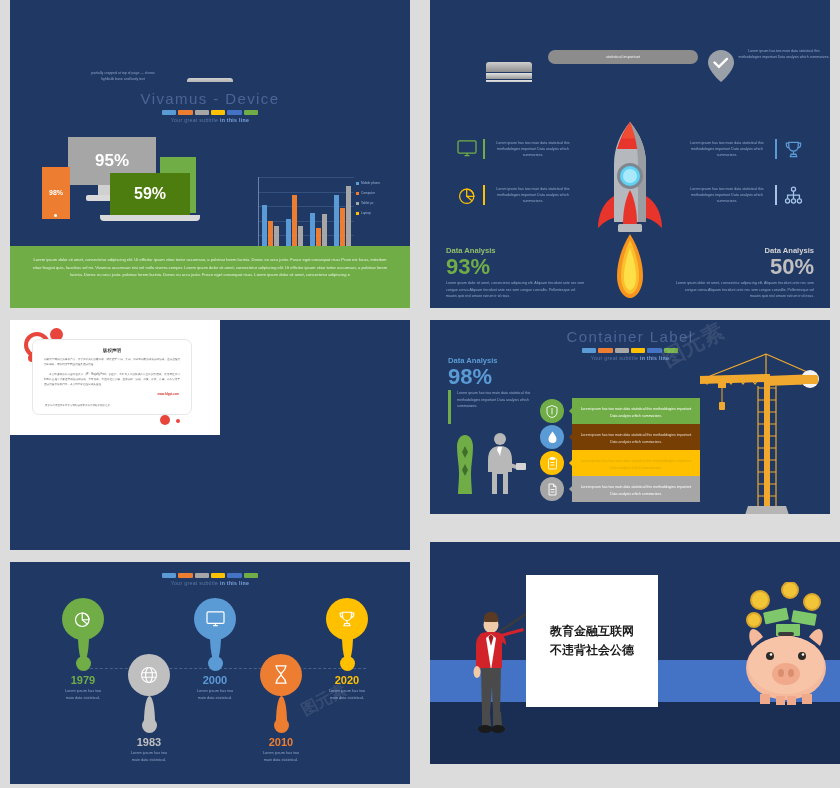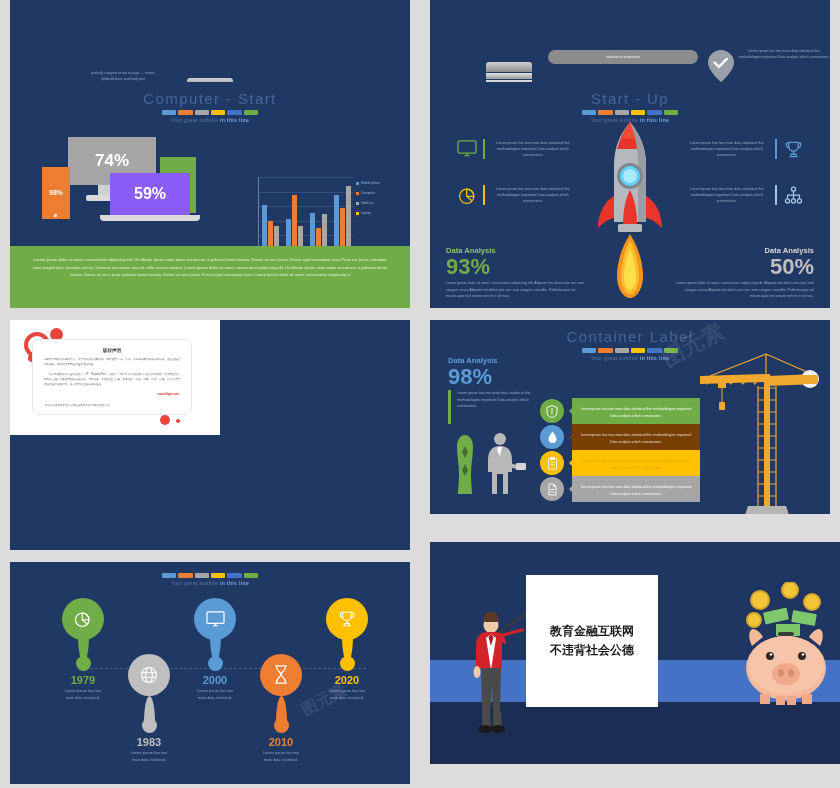--- a/index.html
+++ b/index.html
@@ -41,21 +41,21 @@
   .devices { position: relative; height: 118px; margin-top: 2px; }
   .mon { position:absolute; left:58px; top:12px; width:88px; height:48px;
          background:#a6a6a6; }
   .mon .pct { color:#fff; font-size:17px; font-weight:bold; text-align:center; line-height:48px;}
   .mon-neck { position:absolute; left:88px; top:60px; width:28px; height:12px; background:#d0d0d0;}
   .mon-base { position:absolute; left:76px; top:70px; width:52px; height:6px; background:#d9d9d9; border-radius:2px;}
   .phone { position:absolute; left:32px; top:42px; width:28px; height:52px;
            background:#ed7d31; }
   .phone .pct { color:#fff; font-size:7px; font-weight:bold; text-align:center; line-height:52px;}
   .phone .home { position:absolute; left:12px; bottom:2px; width:3px; height:3px; border-radius:50%; background:#fff;}
-  .lap { position:absolute; left:100px; top:48px; width:80px; height:42px; background:#8b5cf6;}
+  .lap { position:absolute; left:100px; top:48px; width:80px; height:42px; background:#4d7c0f;}
   .lap .pct { color:#fff; font-size:16px; font-weight:bold; text-align:center; line-height:42px;}
   .lap-base { position:absolute; left:90px; top:90px; width:100px; height:6px; background:#d9d9d9; border-radius:0 0 4px 4px;}
   .tab { position:absolute; left:150px; top:32px; width:36px; height:56px; background:#70ad47;}
   .tab .pct { color:#fff; font-size:8px; font-weight:bold; text-align:center; line-height:56px;}
   .tab .home { position:absolute; left:16px; bottom:2px; width:3px; height:3px; border-radius:50%; background:#fff;}
 
   .chartbox { position:absolute; right:14px; top:48px; width:150px; height:92px; }
   .plot { position:absolute; left:12px; top:4px; right:42px; bottom:14px;
           border-left:1px solid #6782ad; border-bottom:1px solid #6782ad; }
   .gridln { position:absolute; left:0; right:0; height:1px; background:#33507f; }
@@ -165,35 +165,35 @@
       <svg width="26" height="32" viewBox="0 0 26 32">
           <path d="M13 0C6 0 0 5.6 0 12.4 0 21 13 32 13 32s13-11 13-19.6C26 5.6 20 0 13 0z" fill="#9aa0a8"></path>
           <path d="M6.5 12.5l4.4 4.4 8-8" stroke="#fff" stroke-width="2.4" fill="none" stroke-linecap="round"></path>
         </svg>
     </div>
     <div style="position:absolute;left:308px;top:118px;width:92px;font-size:3.5px;color:#93a9cb;text-align:center;line-height:1.85;">Lorem ipsum has two main data statistical this methodologies important Data analysis which summarizes.</div>
   </div>
 
   <div class="slide s-ml">
     <div class="hdr">
-      <div class="ttl">Computer - Start</div>
+      <div class="ttl">Vivamus - Device</div>
       <div class="bars">
         <i style="background:#5b9bd5"></i>
           <i style="background:#ed7d31"></i>
           <i style="background:#a6a6a6"></i>
           <i style="background:#ffc000"></i>
           <i style="background:#4472c4"></i>
           <i style="background:#70ad47"></i>
       </div>
       <div class="sub"><span>Your great subtitle </span><b>in this line</b></div>
     </div>
 
     <div class="devices">
       <div class="mon">
-        <div class="pct">74%</div>
+        <div class="pct">95%</div>
       </div>
       <div class="mon-neck"></div>
       <div class="mon-base"></div>
 
       <div class="phone">
         <div class="pct">98%</div>
         <span class="home"></span>
       </div>
 
       <div class="tab">
@@ -262,32 +262,20 @@
           </div>
       </div>
     </div>
 
     <div class="greenband">
       <p>Lorem ipsum dolor sit amet, consectetur adipiscing elit. Ut efficitur ipsum vitae tortor accumsan, a pulvinar lorem lacinia. Donec eu arcu justo. Fusce eget consequat risus Proin est lacus, interdum vitae feugiat quis, faucibus vel mi. Vivamus accumsan nisi vel nulla viverra semper. Lorem ipsum dolor sit amet, consectetur adipiscing elit. Ut efficitur ipsum vitae tortor accumsan, a pulvinar lorem lacinia. Donec eu arcu justo. pulvinar lorem lacinia. Donec eu arcu justo. Fusce eget consequat risus. Lorem ipsum dolor sit amet, consectetur adipiscing e</p>
     </div>
   </div>
 
   <div class="slide s-mr">
-    <div class="hdr">
-      <div class="ttl">Start - Up</div>
-      <div class="bars">
-        <i style="background:#5b9bd5"></i>
-          <i style="background:#ed7d31"></i>
-          <i style="background:#a6a6a6"></i>
-          <i style="background:#ffc000"></i>
-          <i style="background:#4472c4"></i>
-          <i style="background:#70ad47"></i>
-      </div>
-      <div class="sub"><span>Your great subtitle </span><b>in this line</b></div>
-    </div>
 
     <div class="su-row" style="left:26px; top:56px;">
       <span class="su-ico">
         <svg width="20" height="18" viewBox="0 0 24 22" fill="none" stroke="#70ad47" stroke-width="1.6">
             <rect x="1" y="1" width="22" height="15" rx="1.5"></rect>
             <path d="M9 19h6M12 16v3"></path>
           </svg>
       </span>
       <span class="su-rule" style="background:#70ad47"></span>
       <span class="su-txt">Lorem ipsum has two main data statistical this methodologies important Data analysis which summarizes.</span>

